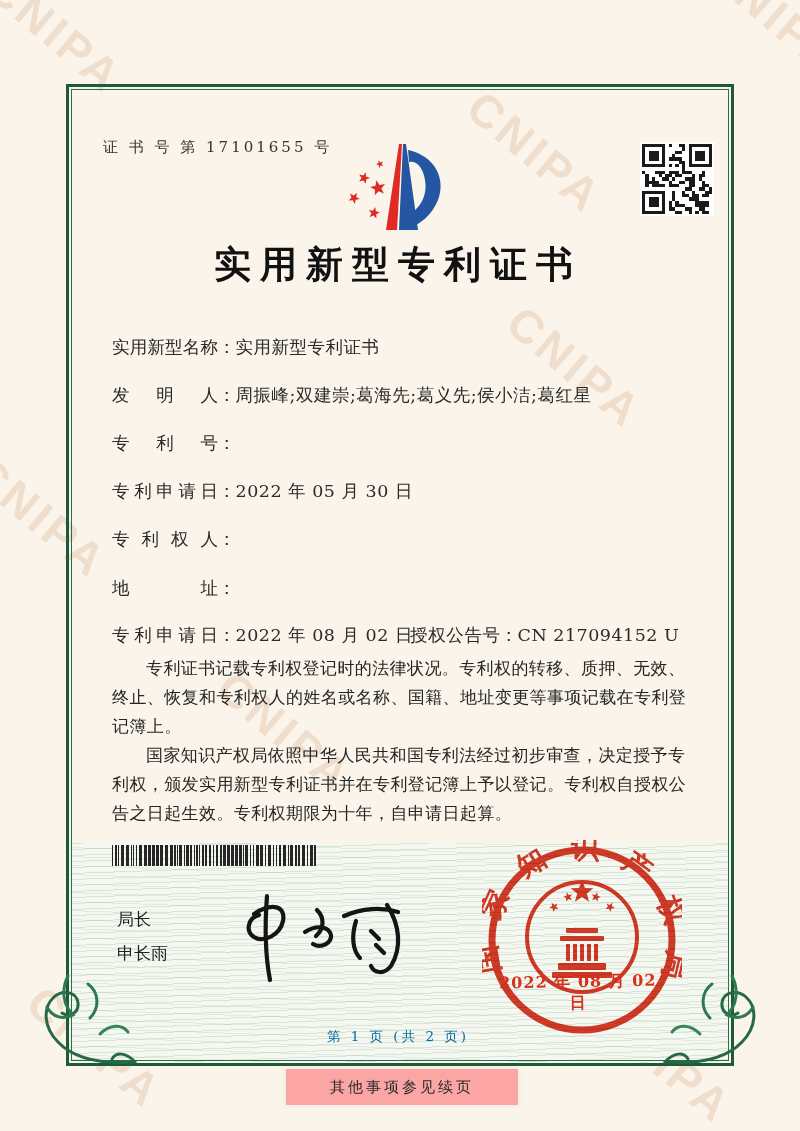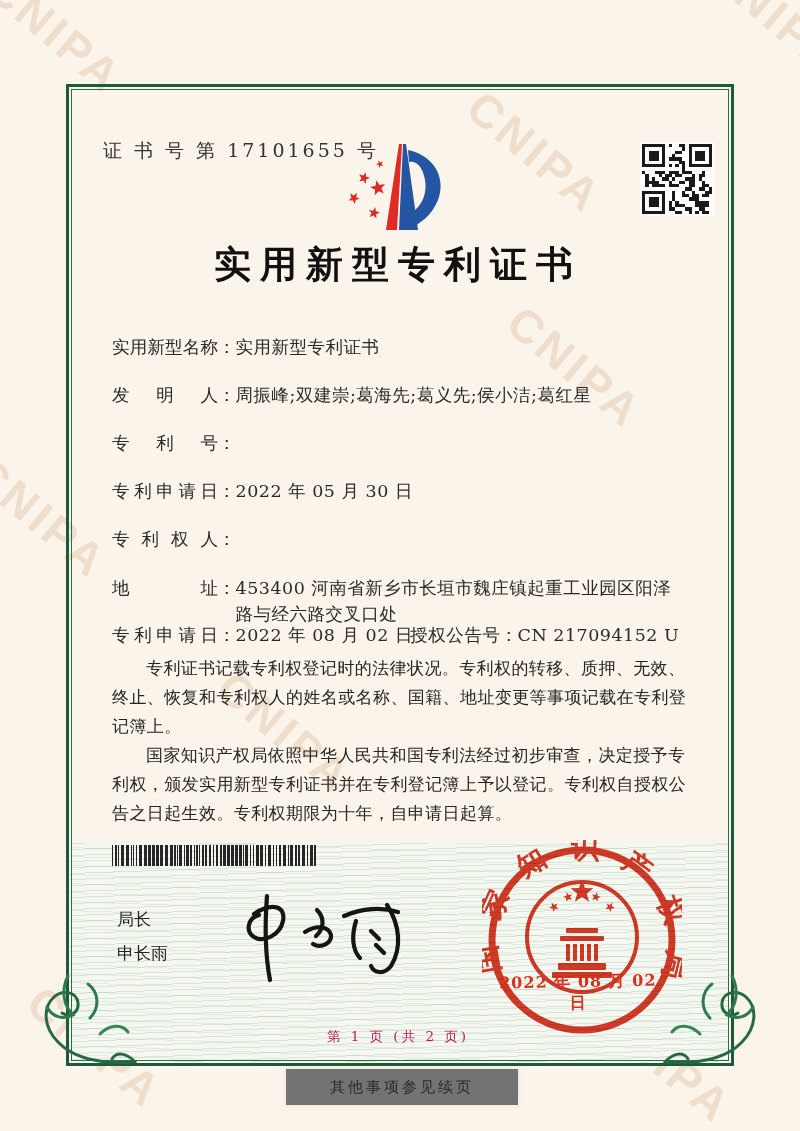--- a/index.html
+++ b/index.html
@@ -18,21 +18,21 @@
   .frame-inner{position:absolute;inset:2px;border:1px solid #2d6b4a;}
 
   
   .waveband{position:absolute;left:70px;top:843px;width:658px;height:219px;
     background-color:#f4f8f1;
     background-image:repeating-linear-gradient(178deg,rgba(120,160,125,.22) 0 1px,rgba(0,0,0,0) 1px 6px),
                      repeating-linear-gradient(182deg,rgba(120,160,125,.14) 0 1px,rgba(0,0,0,0) 1px 9px);}
 
   .corner-flourish{position:absolute;width:110px;height:100px;}
 
-  .certno{position:absolute;left:103px;top:138px;font-size:19px;letter-spacing:3px;color:#333;}
+  .certno{position:absolute;left:103px;top:138px;font-size:15px;letter-spacing:3px;color:#333;}
 
   .logo{position:absolute;left:344px;top:136px;width:112px;height:100px;}
 
   .qr{position:absolute;left:640px;top:142px;width:74px;height:74px;background:#fff;
       display:grid;grid-template-columns:repeat(21,1fr);grid-template-rows:repeat(21,1fr);padding:2px;box-sizing:border-box;}
   .qr div{width:100%;height:100%;}
   .qr .b{background:#1a1a1a;}
 
   .title{position:absolute;left:67px;top:240px;width:662px;text-align:center;
          font-size:37px;font-weight:bold;letter-spacing:9px;color:#111;}
@@ -60,24 +60,24 @@
     font-family:"DejaVu Sans","Liberation Sans",sans-serif;color:#222;}
   .signature{position:absolute;left:228px;top:890px;width:190px;height:95px;}
 
   .seal{position:absolute;left:482px;top:840px;width:200px;height:200px;opacity:.95;
         mix-blend-mode:multiply;}
   .seal-date{position:absolute;left:498px;top:972px;width:160px;text-align:center;
       font-size:16px;font-weight:bold;color:#d8301c;letter-spacing:1px;
       transform:rotate(-1deg);}
 
   .pageinfo{position:absolute;left:67px;top:1028px;width:662px;text-align:center;
-      font-size:13.5px;letter-spacing:3px;color:#be185d;}
+      font-size:13.5px;letter-spacing:3px;color:#0369a1;}
 
   .contbox{position:absolute;left:286px;top:1069px;width:232px;height:36px;
-      background:#737373;box-shadow:0 0 5px rgba(120,110,90,.12);
+      background:#fca5a5;box-shadow:0 0 5px rgba(120,110,90,.12);
       text-align:center;line-height:36px;font-size:15px;letter-spacing:3px;color:#2a2a2a;}
 </style>
 </head>
 <body>
 
 <div class="page">
 
   <span class="wm" style="left:-25px;top:5px">CNIPA</span>
   <span class="wm" style="left:695px;top:-12px">CNIPA</span>
   <span class="wm" style="left:455px;top:125px">CNIPA</span>
@@ -591,21 +591,20 @@
       <span class="fcolon">：</span>
     <span class="fvalue">2022 年 05 月 30 日</span>
   </div>
   <div class="frow" style="top:526px">
     <span class="flabel">专利权人</span>
       <span class="fcolon">：</span>
   </div>
   <div class="frow" style="top:575px">
     <span class="flabel">地址</span>
       <span class="fcolon">：</span>
-    <span class="fvalue">453400 河南省新乡市长垣市魏庄镇起重工业园区阳泽路与经六路交叉口处</span>
   </div>
   <div class="frow" style="top:622px">
     <span class="flabel">专利申请日</span>
       <span class="fcolon">：</span>
     <span class="fvalue">2022 年 08 月 02 日</span>
     <span class="fpair2">
       <span class="flabel">授权公告号</span>
         <span class="fcolon">：</span>
       <span class="fvalue">CN 217094152 U</span>
     </span>

